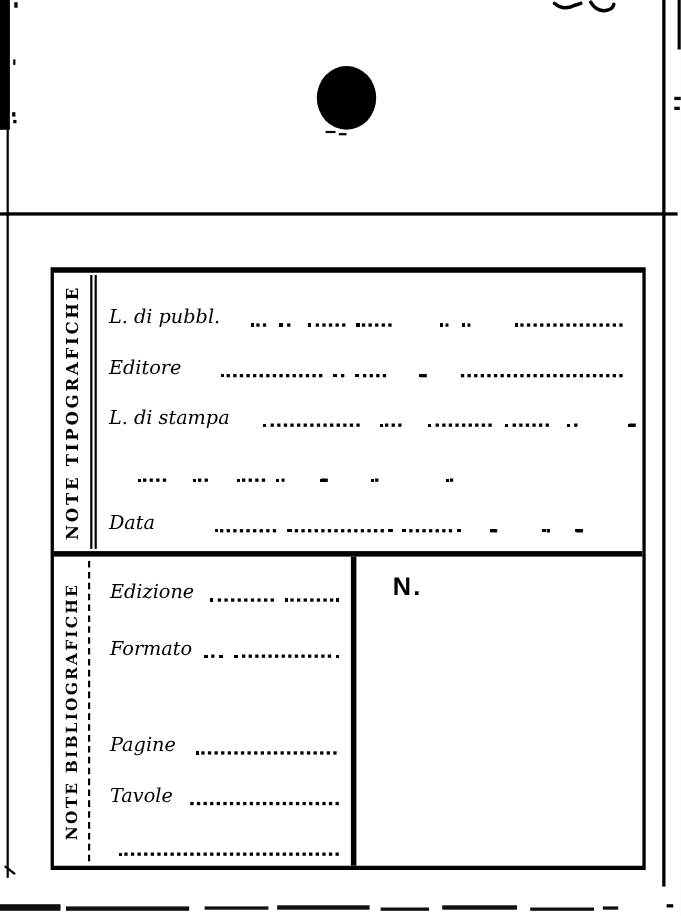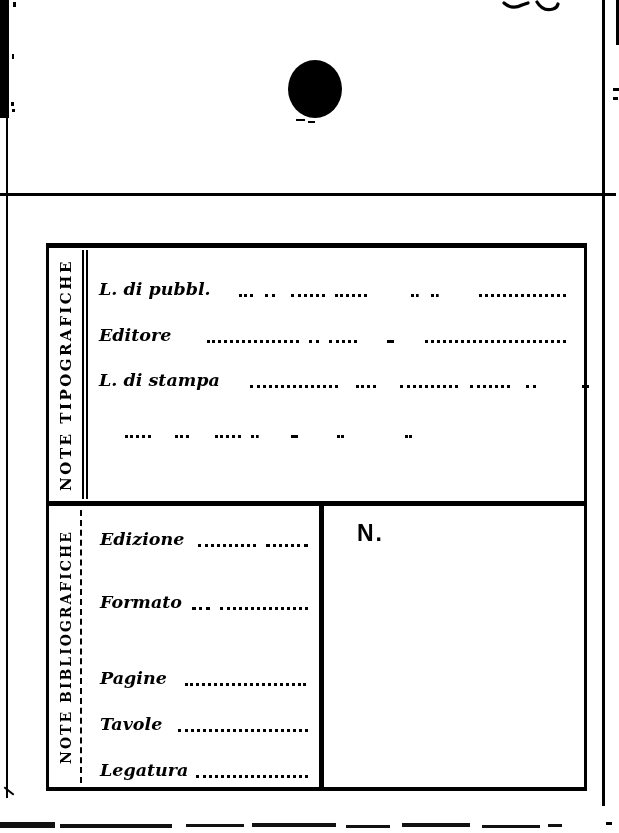--- a/index.html
+++ b/index.html
@@ -61,21 +61,21 @@
     position:absolute;
     display:flex;
     height:24px;
     align-items:flex-end;
   }
   .trow{left:50px;right:18px;}
   .brow{left:51px;width:210px;}
   .flabel{
     font-family:"DejaVu Serif", serif;
     font-style:italic;
-    font-weight:bold;
+    font-weight:normal;
     font-size:17.5px;
     line-height:24px;
     white-space:nowrap;
     flex:0 0 auto;
   }
   .seg{
     display:block;
     height:0;
     border-bottom:3px dotted #000;
     align-self:flex-end;
@@ -165,54 +165,62 @@
     <div class="row trow" style="top:170px">
       <span class="seg" style="margin-left:26px;width:26px"></span>
       <span class="seg" style="margin-left:24px;width:14px"></span>
       <span class="seg" style="margin-left:26px;width:26px"></span>
       <span class="seg" style="margin-left:10px;width:8px"></span>
       <span class="seg" style="margin-left:32px;width:6px"></span>
       <span class="seg" style="margin-left:40px;width:4px"></span>
       <span class="seg" style="margin-left:64px;width:4px"></span>
     </div>
 
+    <div class="row trow" style="top:216px">
+      <span class="flabel">Data</span>
+      <span class="seg" style="margin-left:54px;width:56px"></span>
+      <span class="seg" style="margin-left:10px;width:96px"></span>
+      <span class="seg" style="margin-left:8px;width:54px"></span>
+      <span class="seg" style="margin-left:26px;width:6px"></span>
+      <span class="seg" style="margin-left:42px;width:4px"></span>
+      <span class="seg" style="margin-left:26px;width:6px"></span>
+    </div>
 
     <div class="abs ink mid-divider"></div>
 
     <div class="abs vstrip strip-bib">
       <span style="font-size:14px;letter-spacing:2px;">NOTE BIBLIOGRAFICHE</span>
     </div>
     <div class="abs bib-dash"></div>
     <div class="abs ink v-divider"></div>
 
     <div class="row brow" style="top:279px">
       <span class="flabel">Edizione</span>
       <span class="seg" style="margin-left:14px;width:58px"></span>
       <span class="seg grow" style="margin-left:10px;margin-right:2px"></span>
     </div>
 
-    <div class="row brow" style="top:342px">
+    <div class="row brow" style="top:330px">
       <span class="flabel">Formato</span>
       <span class="seg" style="margin-left:10px;width:18px"></span>
       <span class="seg grow" style="margin-left:10px;margin-right:2px"></span>
     </div>
 
 
     <div class="row brow" style="top:464px">
       <span class="flabel">Tavole</span>
       <span class="seg grow" style="margin-left:16px;margin-right:2px"></span>
     </div>
 
     <div class="row brow" style="top:418px">
       <span class="flabel">Pagine</span>
       <span class="seg grow" style="margin-left:18px;margin-right:4px"></span>
     </div>
 
     <div class="row brow" style="top:510px">
-      <span class="flabel">Legatura</span>
       <span class="seg grow" style="margin-left:8px;margin-right:2px"></span>
     </div>
 
     <div class="abs ingresso">
       <span>N.</span>
     </div>
 
   </div>
 
   <div class="abs band" style="left:0;top:822px;width:55px;height:6px;"></div>

